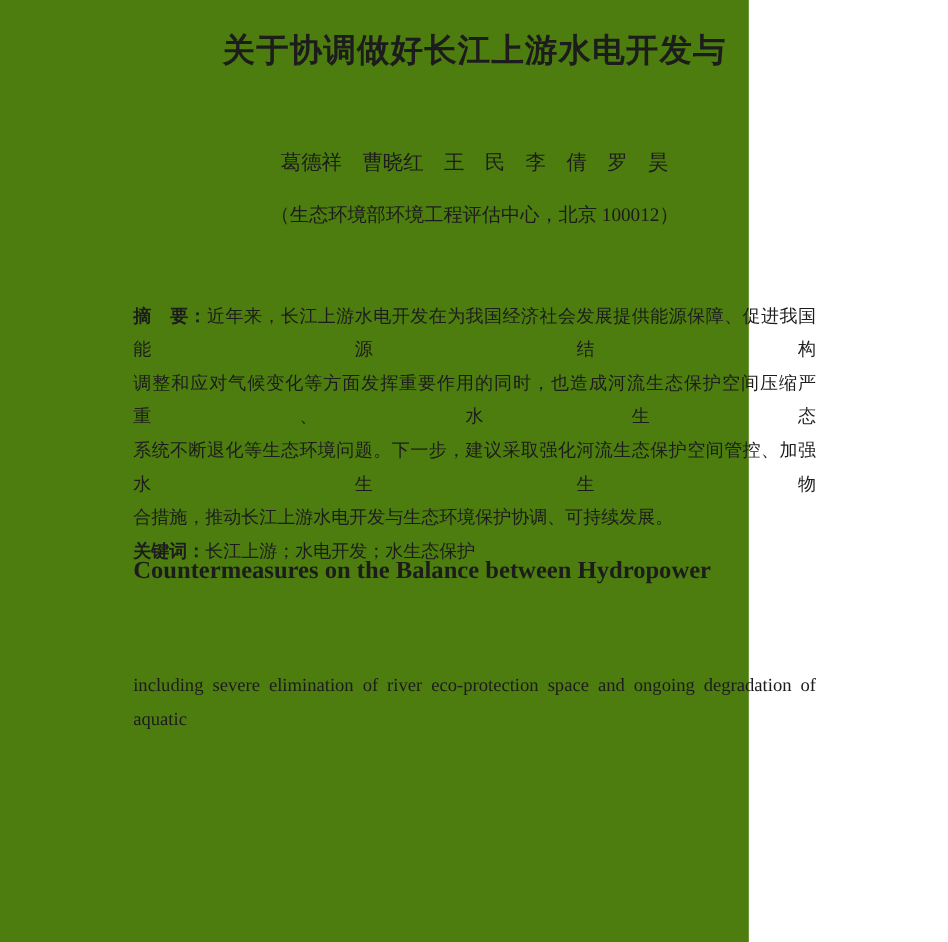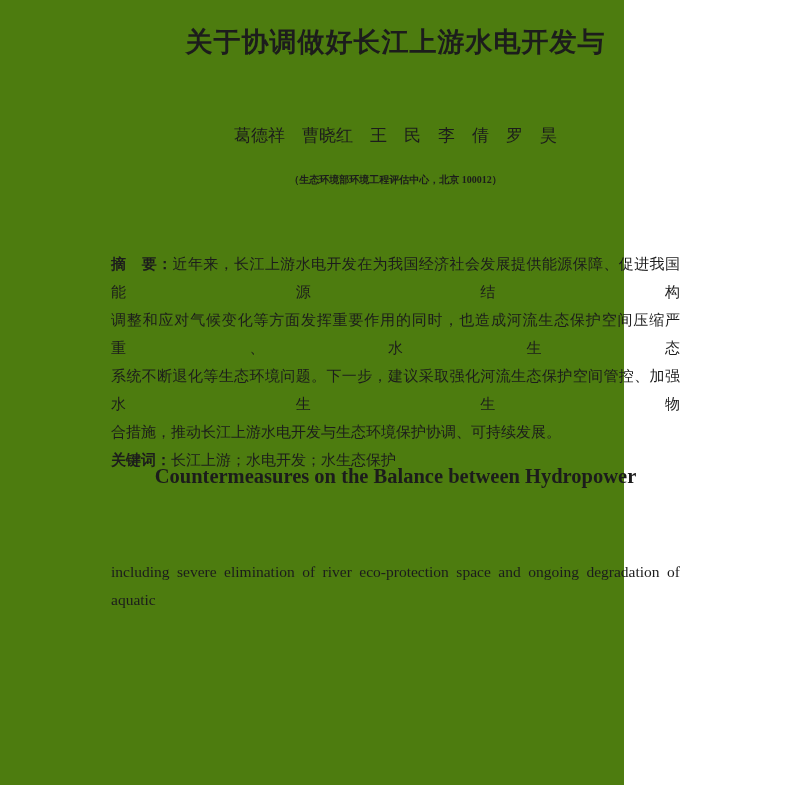--- a/index.html
+++ b/index.html
@@ -31,32 +31,31 @@
   .zh-title .tline { display: block; }
   .authors {
     top: 124px;
     text-align: center;
     font-size: 17px;
     line-height: 24px;
   }
   .affiliation {
     top: 168px;
     text-align: center;
-    font-size: 10px;
+    font-size: 16px;
     line-height: 24px;
-    font-weight: bold;
   }
   .zh-abstract {
     top: 250px;
     font-size: 15px;
     line-height: 28px;
   }
   .en-title {
     top: 460px;
-    text-align: center;
+    text-align: left;
     font-size: 20.5px;
     font-weight: bold;
     line-height: 32px;
   }
   .en-title .tline { display: block; }
   .en-abstract {
     top: 558px;
     font-size: 15.5px;
     line-height: 28.4px;
   }

